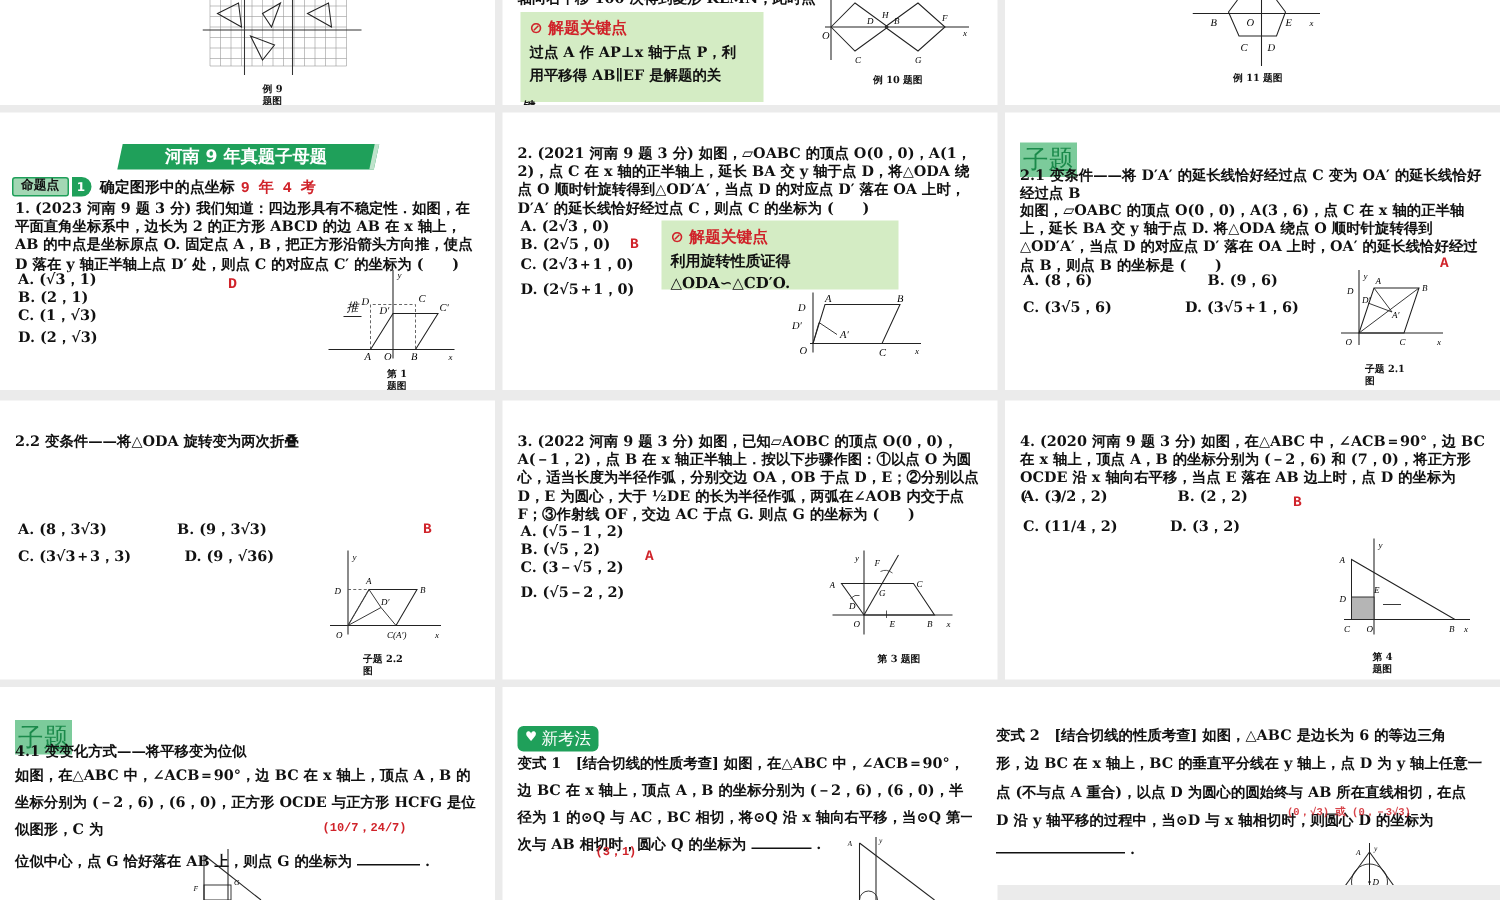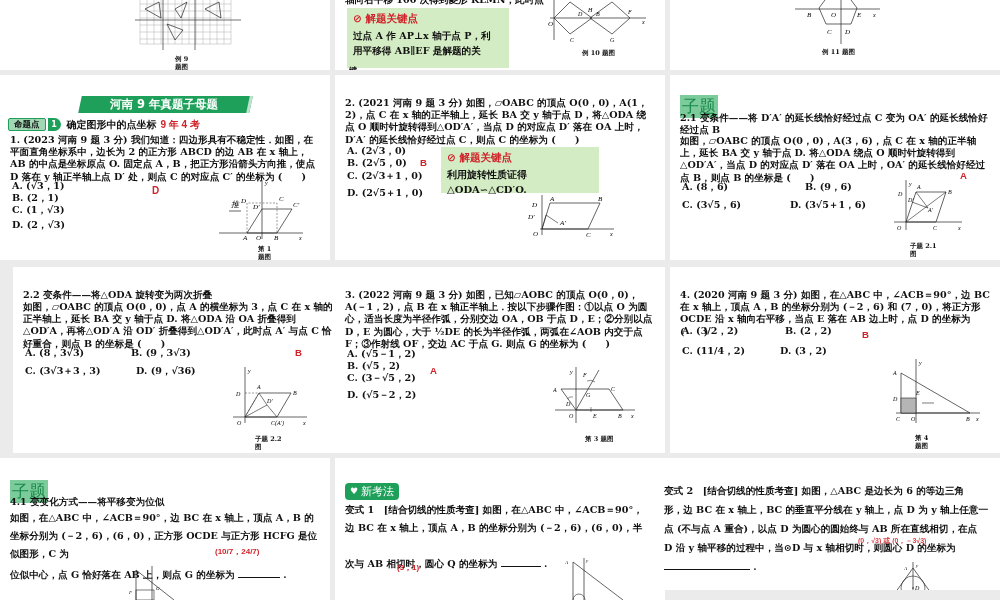--- a/index.html
+++ b/index.html
@@ -1,20 +1,20 @@
 <!DOCTYPE html>
 <html><head>
 <meta charset="utf-8">
 <style>
   html, body { margin:0; padding:0; }
   body { width:1000px; height:600px; background:#ebebeb; position:relative; overflow:hidden;
          font-family:"DejaVu Serif","Liberation Serif",serif; color:#111; }
   .panel { position:absolute; background:#fff; overflow:hidden; }
   .p-text { font-size:9.6px; line-height:12.2px; font-weight:bold; }
-  .red { color:#d0232a; font-weight:bold; font-family:Liberation Sans, sans-serif; }
+  .red { color:#d0232a; font-weight:bold; font-family:Liberation Mono, monospace; }
   .opt { position:absolute; font-size:9.6px; font-weight:bold; white-space:nowrap; }
   .cap { position:absolute; font-size:6.5px; font-weight:bold; line-height:8px; }
   .fig { position:absolute; }
   .keybox { position:absolute; background:#d4ecc4; padding:4px 6px; }
   .keybox .kt { color:#d0232a; font-weight:bold; font-size:10.5px; font-family:"DejaVu Sans",sans-serif; }
   .keybox .kb { font-size:9.6px; font-weight:bold; line-height:15px; margin-top:2px; }
   .tag-zi { display:inline-block; background:#7ccb9b; color:#1b8a4b; font-family:"DejaVu Sans",sans-serif; font-size:17px; padding:0 2px; }
   .banner { position:absolute; left:80px; top:96px; width:168px; height:17px; background:#1fa05a;
             transform:skewX(-12deg); border-right:3px solid #bfe3cc; }
   .banner span { display:block; transform:skewX(12deg); color:#fff; text-align:center; font-size:11.5px; line-height:17px; font-family:"DejaVu Sans",sans-serif; font-weight:bold; }
@@ -192,23 +192,22 @@
     <text x="16" y="24" font-size="6">D′</text>
       <text x="36" y="34" font-size="6">A′</text>
       <text x="5" y="52" font-size="6">O</text>
     <text x="41" y="52" font-size="6">C</text>
       <text x="66" y="52" font-size="6">x</text>
       <text x="17" y="8" font-size="6">y</text>
   </svg>
   <div class="cap" style="left:240px;top:167px;width:30px;">子题 2.1 图</div>
 </div>
 
-<div class="panel" style="left:0;top:267px;width:330px;height:186px;margin-left:13px;">
+<div class="panel" style="left:0;top:267px;width:330px;height:186px;">
   <div class="p-text" style="position:absolute;left:10px;top:22px;width:310px;">2.2 变条件——将△ODA 旋转变为两次折叠</div>
-  <div class="p-text" style="position:absolute;left:10px;top:34px;width:310px;">如图，▱OABC 的顶点 O(0，0)，点 A 的横坐标为 3，点 C 在 x 轴的正半轴上，延长 BA 交 y 轴于点 D. 将△ODA 沿 OA 折叠得到△OD′A，再将△OD′A 沿 OD′ 折叠得到△OD′A′，此时点 A′ 与点 C 恰好重合，则点 B 的坐标是 (　　)</div>
   <div class="opt" style="left:12px;top:80px;">A. (8，3√3)</div>
   <div class="opt" style="left:118px;top:80px;">B. (9，3√3)</div>
   <div class="opt" style="left:12px;top:98px;">C. (3√3＋3，3)</div>
   <div class="opt" style="left:123px;top:98px;">D. (9，√36)</div>
   <div class="opt red" style="left:282px;top:80px;">B</div>
   <svg class="fig" style="left:218px;top:98px;" width="78" height="62" viewBox="0 0 78 62">
     <line x1="2" y1="52" x2="76" y2="52" stroke="#222" stroke-width="0.7"></line>
     <line x1="14" y1="2" x2="14" y2="58" stroke="#222" stroke-width="0.7"></line>
     <line x1="14" y1="28" x2="28" y2="28" stroke="#555" stroke-width="0.6" stroke-dasharray="2,1.5"></line>
     <polygon points="14,52 28,28 60,28 46,52" fill="none" stroke="#222" stroke-width="0.7"></polygon>
@@ -303,20 +302,21 @@
 
 <div class="panel" style="left:335px;top:458px;width:330px;height:142px;">
   <div style="position:absolute;left:10px;top:21px;">
     <span class="xinkao">
         <span style="font-size:9px;margin-right:3px;">♥</span>
         <span>新考法</span>
       </span>
   </div>
   <div class="p-text" style="position:absolute;left:10px;top:46px;white-space:nowrap;">变式 1　[结合切线的性质考查] 如图，在△ABC 中，∠ACB＝90°，</div>
   <div class="p-text" style="position:absolute;left:10px;top:64px;white-space:nowrap;">边 BC 在 x 轴上，顶点 A，B 的坐标分别为 (－2，6)，(6，0)，半</div>
+  <div class="p-text" style="position:absolute;left:10px;top:82px;white-space:nowrap;">径为 1 的⊙Q 与 AC，BC 相切，将⊙Q 沿 x 轴向右平移，当⊙Q 第一</div>
   <div class="p-text" style="position:absolute;left:10px;top:100px;white-space:nowrap;">
     <span>次与 AB 相切时，圆心 Q 的坐标为</span> <span class="blank" style="width:40px;"></span> .
   </div>
   <div class="opt red" style="left:62px;top:104px;font-size:8px;">(3，1)</div>
   <svg class="fig" style="left:230px;top:100px;" width="60" height="42" viewBox="0 0 60 42">
     <line x1="8" y1="4" x2="8" y2="42" stroke="#222" stroke-width="0.7"></line>
     <line x1="19" y1="0" x2="19" y2="42" stroke="#222" stroke-width="0.7"></line>
     <line x1="8" y1="4" x2="58" y2="42" stroke="#222" stroke-width="0.7"></line>
     <circle cx="14" cy="42" r="6" fill="none" stroke="#222" stroke-width="0.6"></circle>
     <text x="0" y="6" font-size="5">A</text>

